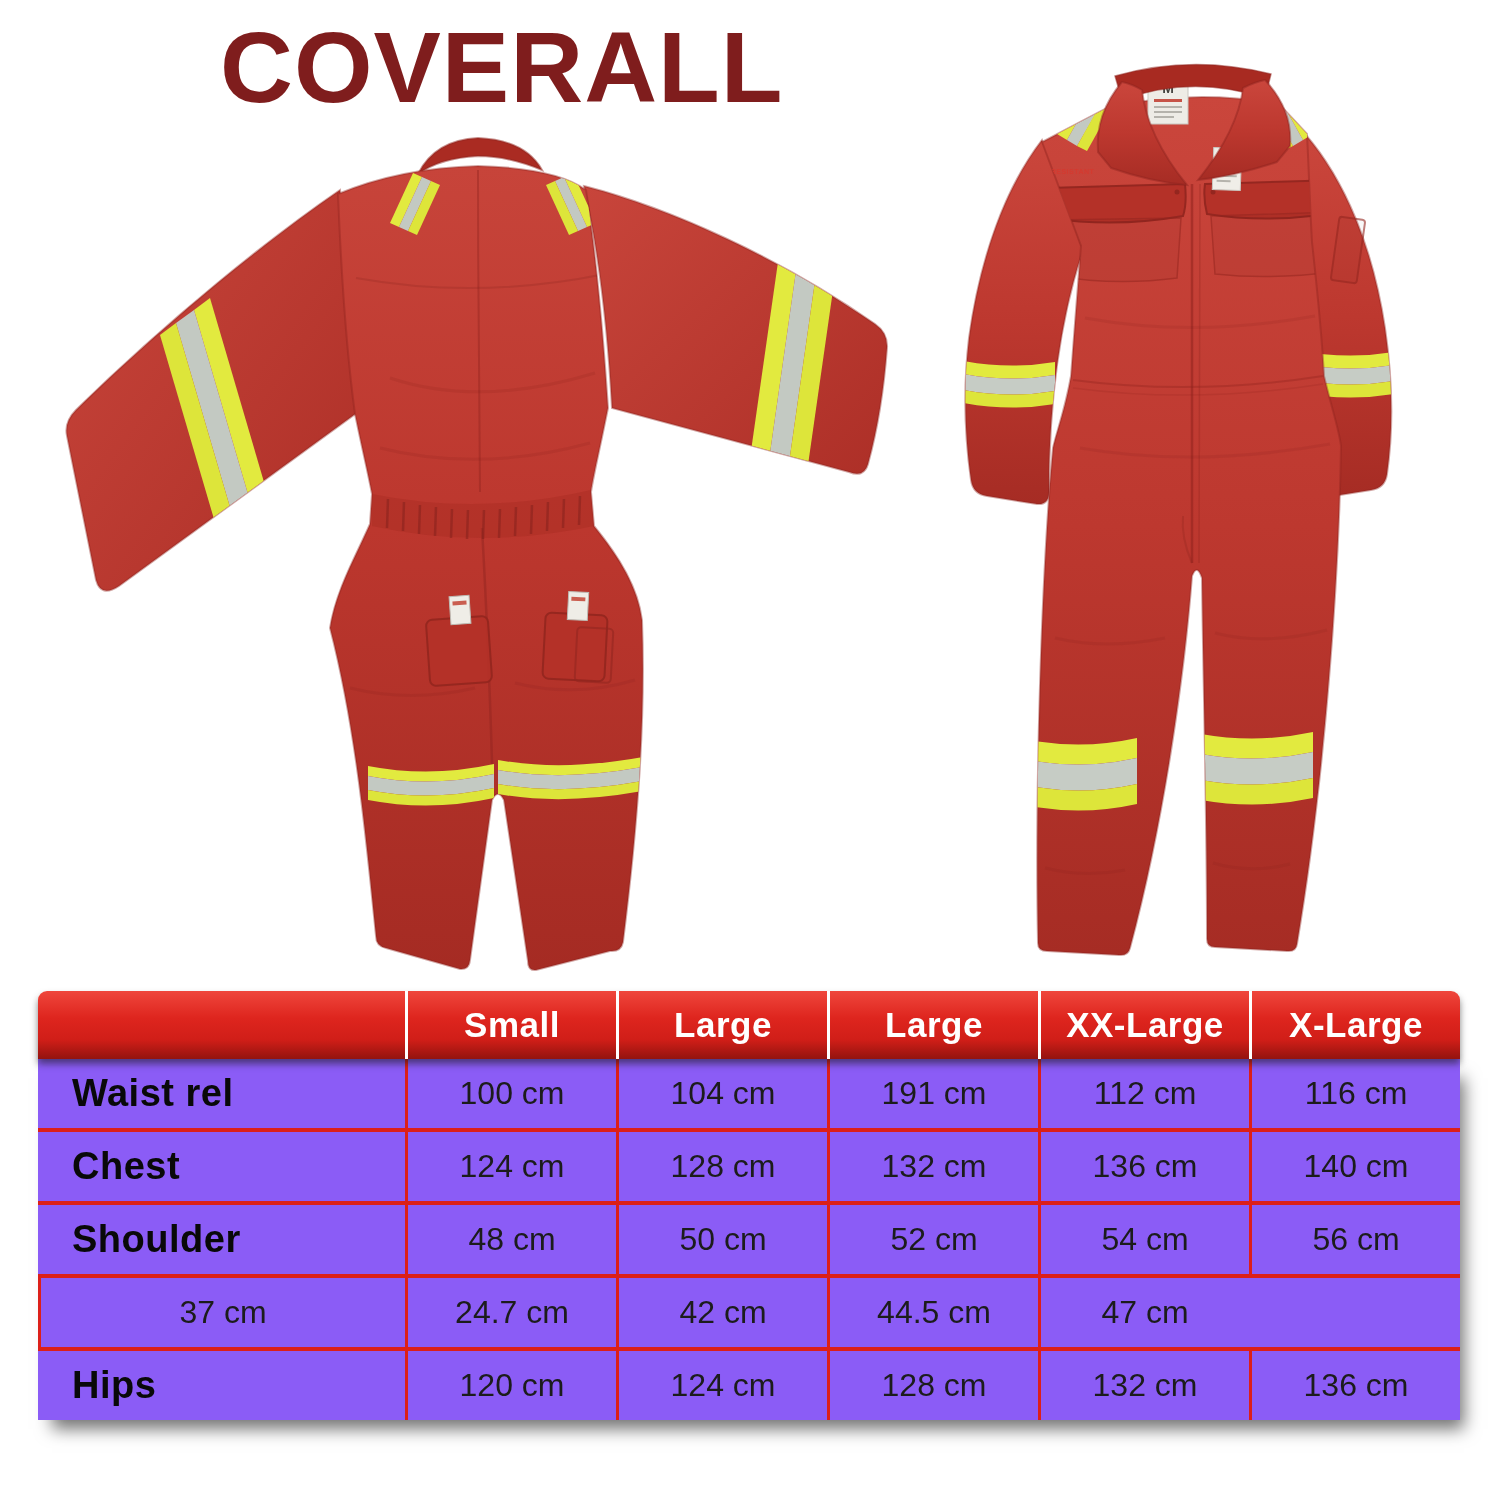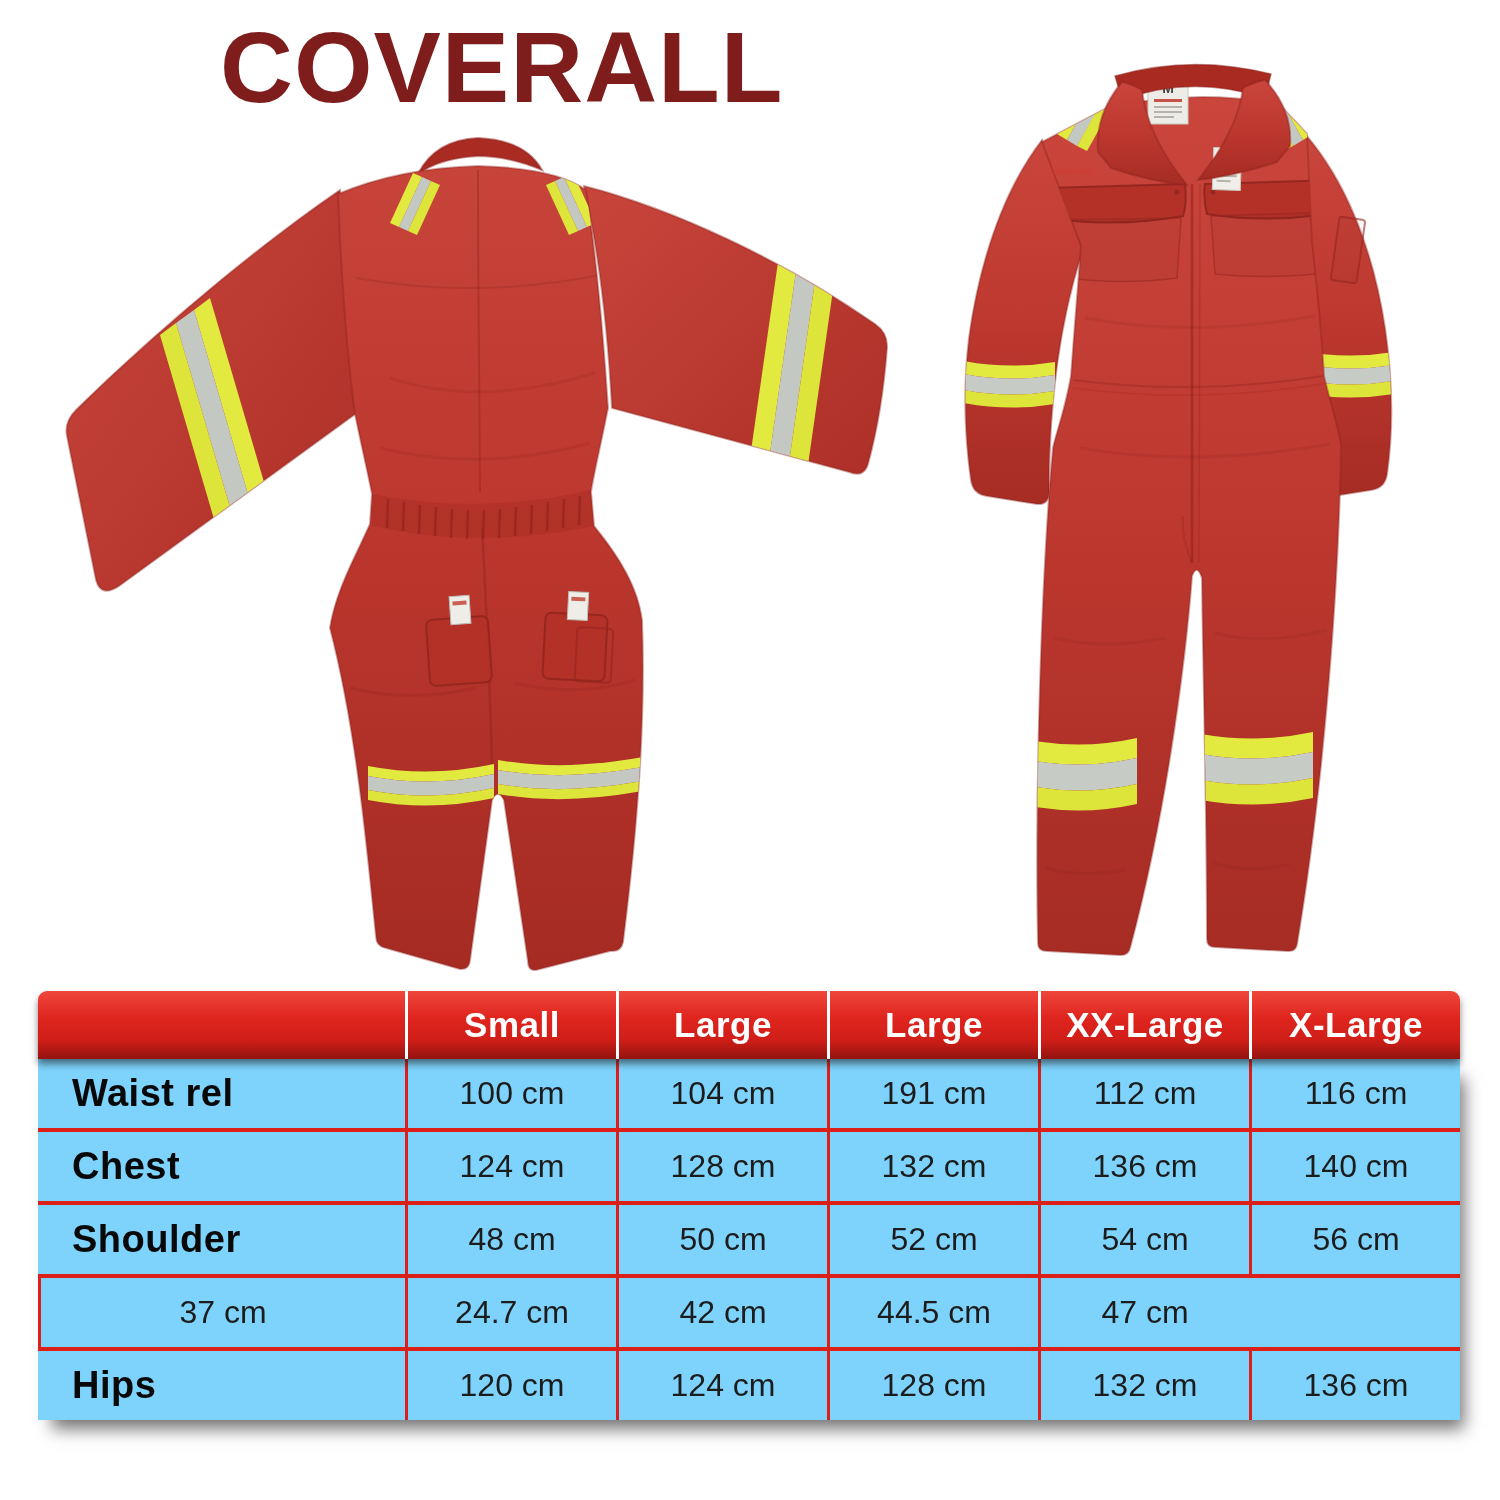--- a/index.html
+++ b/index.html
@@ -26,21 +26,21 @@
   }
   .hcell{
     display:flex;align-items:center;justify-content:center;
     color:#ffffff;font-size:35px;font-weight:600;letter-spacing:.5px;
     border-left:3px solid #ffffff;box-sizing:border-box;
   }
   .hcell:first-child{border-left:none;}
   .chart-body{position:relative;z-index:1;box-shadow:9px 14px 16px -5px rgba(0,0,0,.55);}
   .crow{
     display:grid;grid-template-columns:367px repeat(5,1fr);
-    height:69px;background:#7dd3fc;border-top:4px solid #dc1f19;
+    height:69px;background:#8b5cf6;border-top:4px solid #dc1f19;
   }
   .crow:first-child{border-top:none;}
   .ccell{
     display:flex;align-items:center;justify-content:center;
     font-size:32px;color:#1c1c1c;border-left:3px solid #dc1f19;box-sizing:border-box;
   }
   .ccell.rlabel{
     justify-content:flex-start;padding-left:34px;border-left:none;
     font-size:38px;font-weight:800;color:#090909;letter-spacing:.5px;
   }

